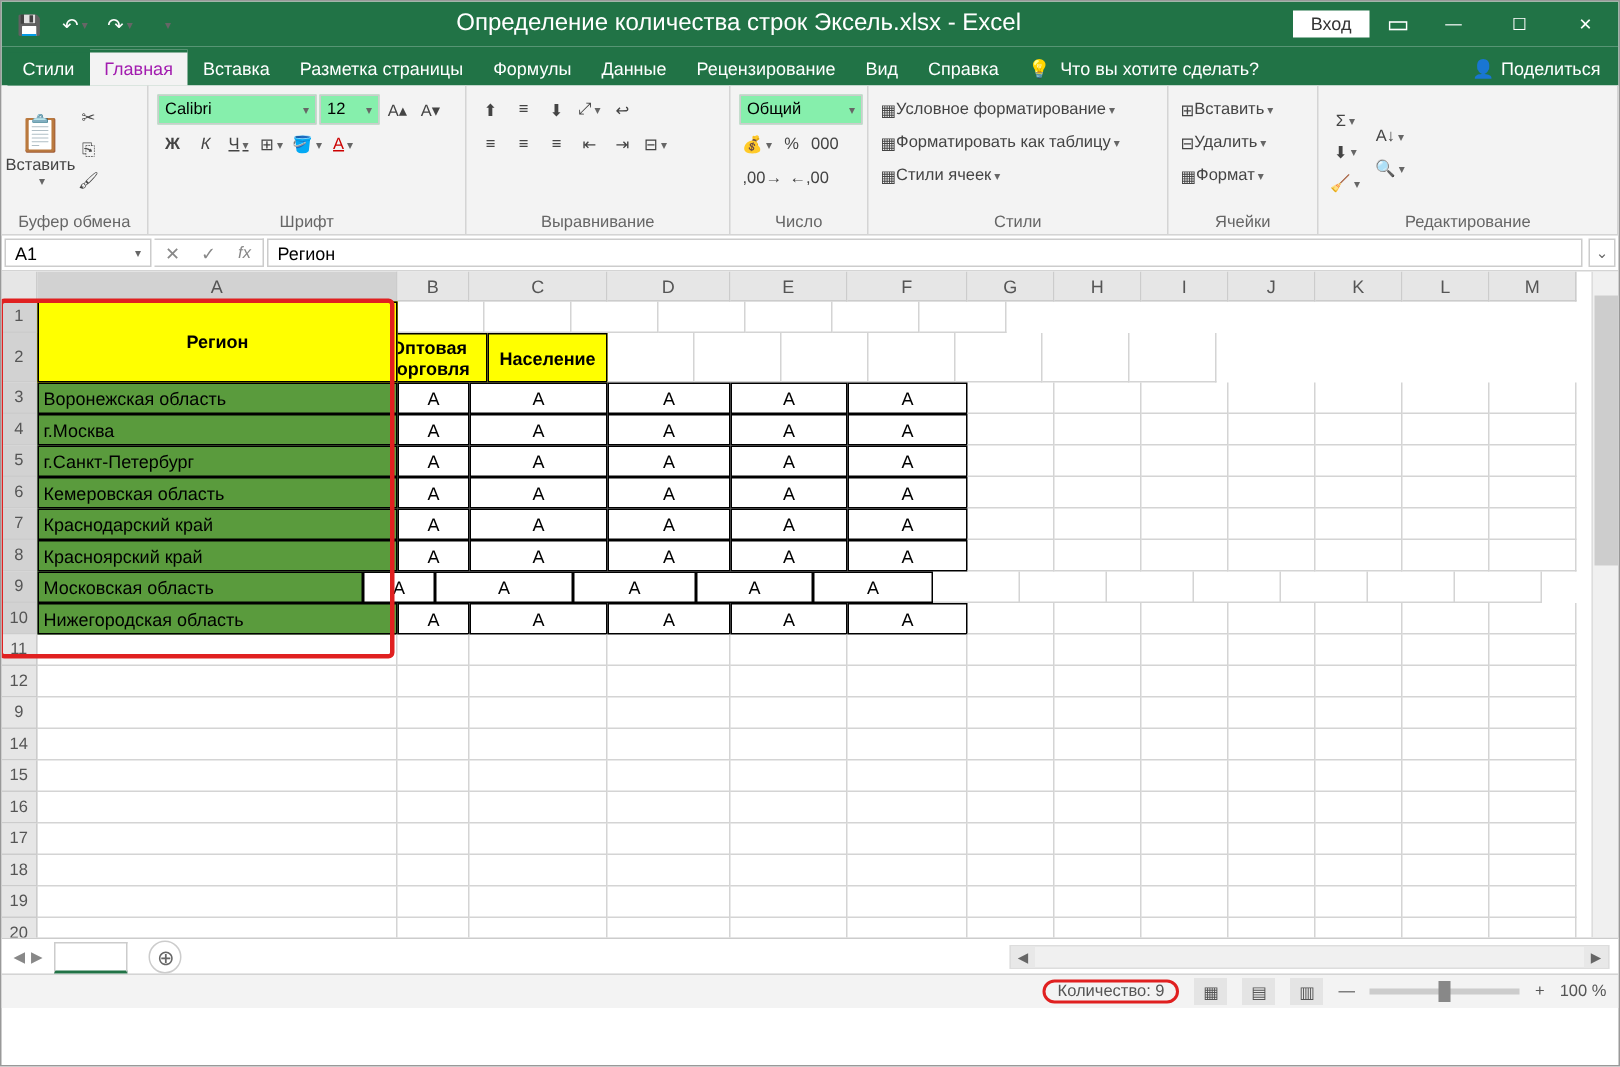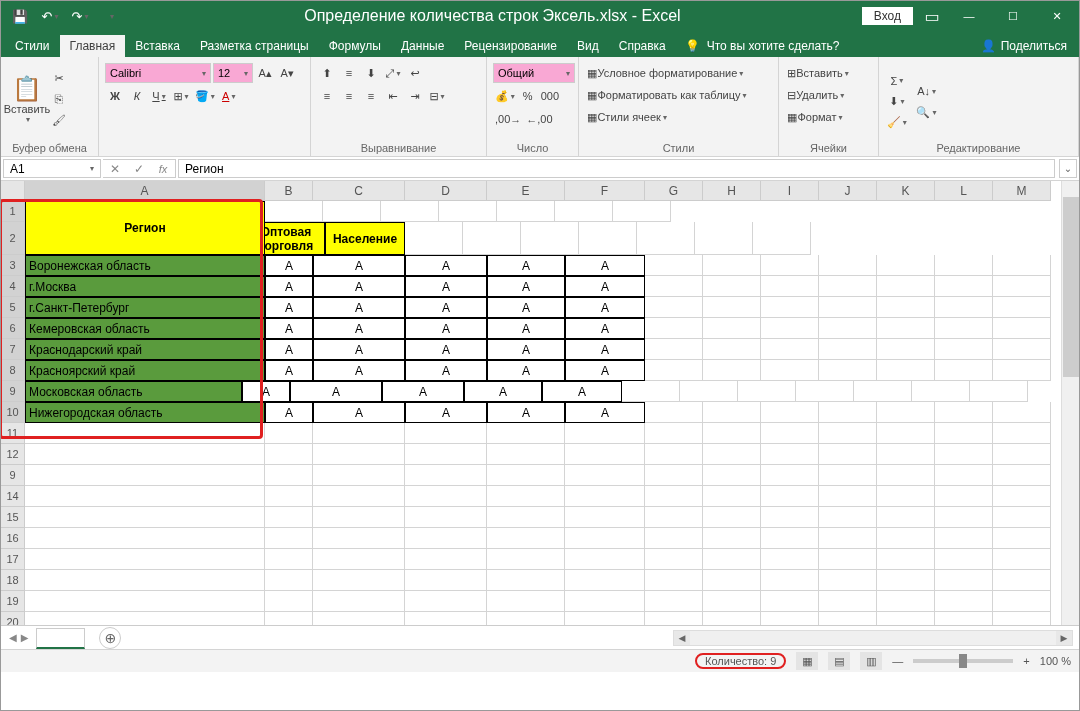--- a/index.html
+++ b/index.html
@@ -13,33 +13,33 @@
 .titlebar-right { display: flex; align-items: center; }
 .win-btn { width: 44px; height: 30px; display: flex; align-items: center; justify-content: center; cursor: pointer; color: #fff; font-size: 11px; }
 .login-btn { background: #fff; color: #333; font-size: 12px; padding: 2px 12px; margin-right: 4px; cursor: pointer; }
 .ribbon-disp { width: 30px; height: 30px; display: flex; align-items: center; justify-content: center; cursor: pointer; }
 
 
 .tabs { height: 26px; background: #217346; display: flex; align-items: flex-end; padding-left: 4px; justify-content: space-between; }
 .tabs-left { display: flex; align-items: flex-end; }
 .tab { padding: 4px 10px; font-size: 12px; color: #fff; cursor: pointer; }
 .tab.file { background: #217346; }
-.tab.active { background: #f3f3f3; color: #404040; border-top: 2px solid #217346; }
+.tab.active { background: #f3f3f3; color: #a21caf; border-top: 2px solid #217346; }
 .tell-me { display: flex; align-items: center; gap: 6px; padding: 4px 10px; color: #fff; font-size: 12px; cursor: pointer; }
 .share-btn { color: #fff; font-size: 12px; padding: 4px 12px; cursor: pointer; display: flex; align-items: center; gap: 4px; }
 
 
 .ribbon { height: 100px; background: #f3f3f3; border-bottom: 1px solid #d4d4d4; display: flex; }
 .group { border-right: 1px solid #d4d4d4; display: flex; flex-direction: column; position: relative; padding: 2px 6px 0; }
 .group-body { flex: 1; display: flex; align-items: center; gap: 2px; }
 .group-label { font-size: 11px; color: #666; text-align: center; padding: 2px 0; position: relative; }
 .rbtn { min-width: 20px; height: 20px; display: flex; align-items: center; justify-content: center; font-size: 11px; cursor: pointer; padding: 0 2px; color: #444; }
 .rbtn.big { width: 40px; height: 60px; flex-direction: column; font-size: 11px; }
 .vsplit { display: flex; flex-direction: column; gap: 1px; }
-.font-select { border: 1px solid #ccc; background: #f9a8d4; font-size: 11px; height: 20px; padding: 0 4px; cursor: pointer; display: flex; align-items: center; justify-content: space-between; }
+.font-select { border: 1px solid #ccc; background: #86efac; font-size: 11px; height: 20px; padding: 0 4px; cursor: pointer; display: flex; align-items: center; justify-content: space-between; }
 .dd { font-size: 8px; color: #666; margin-left: 2px; }
 
 
 .fbar { height: 24px; display: flex; align-items: stretch; border-bottom: 1px solid #d4d4d4; }
 .namebox { width: 98px; border: 1px solid #ccc; margin: 2px; display: flex; align-items: center; padding: 0 6px; font-size: 12px; justify-content: space-between; cursor: text; }
 .fbar-btns { display: flex; align-items: center; border: 1px solid #ccc; margin: 2px 0; border-left: none; }
 .fbar-btn { width: 24px; display: flex; align-items: center; justify-content: center; color: #888; font-size: 12px; cursor: pointer; }
 .fx-label { font-style: italic; font-size: 11px; }
 .finput { flex: 1; border: 1px solid #ccc; margin: 2px; padding: 0 6px; font-size: 12px; display: flex; align-items: center; cursor: text; }
 .fexpand { width: 18px; border: 1px solid #ccc; margin: 2px; display: flex; align-items: center; justify-content: center; font-size: 10px; cursor: pointer; color: #666; }
@@ -166,20 +166,21 @@
             <span class="dd">▾</span>
           </span>
         <span class="rbtn">⊞<span class="dd">▾</span></span>
         <span class="rbtn">🪣<span class="dd">▾</span></span>
         <span class="rbtn" style="color:#c00">
             <u>A</u>
             <span class="dd">▾</span>
           </span>
       </div>
     </div>
+    <div class="group-label">Шрифт</div>
   </div>
   <div class="group" style="width:176px">
     <div class="group-body" style="flex-direction:column;align-items:stretch;gap:3px;padding-top:4px">
       <div style="display:flex;gap:2px">
         <span class="rbtn">⬆</span>
         <span class="rbtn">≡</span>
         <span class="rbtn">⬇</span>
         <span class="rbtn">⤢<span class="dd">▾</span></span>
         <span class="rbtn">↩</span>
       </div>

